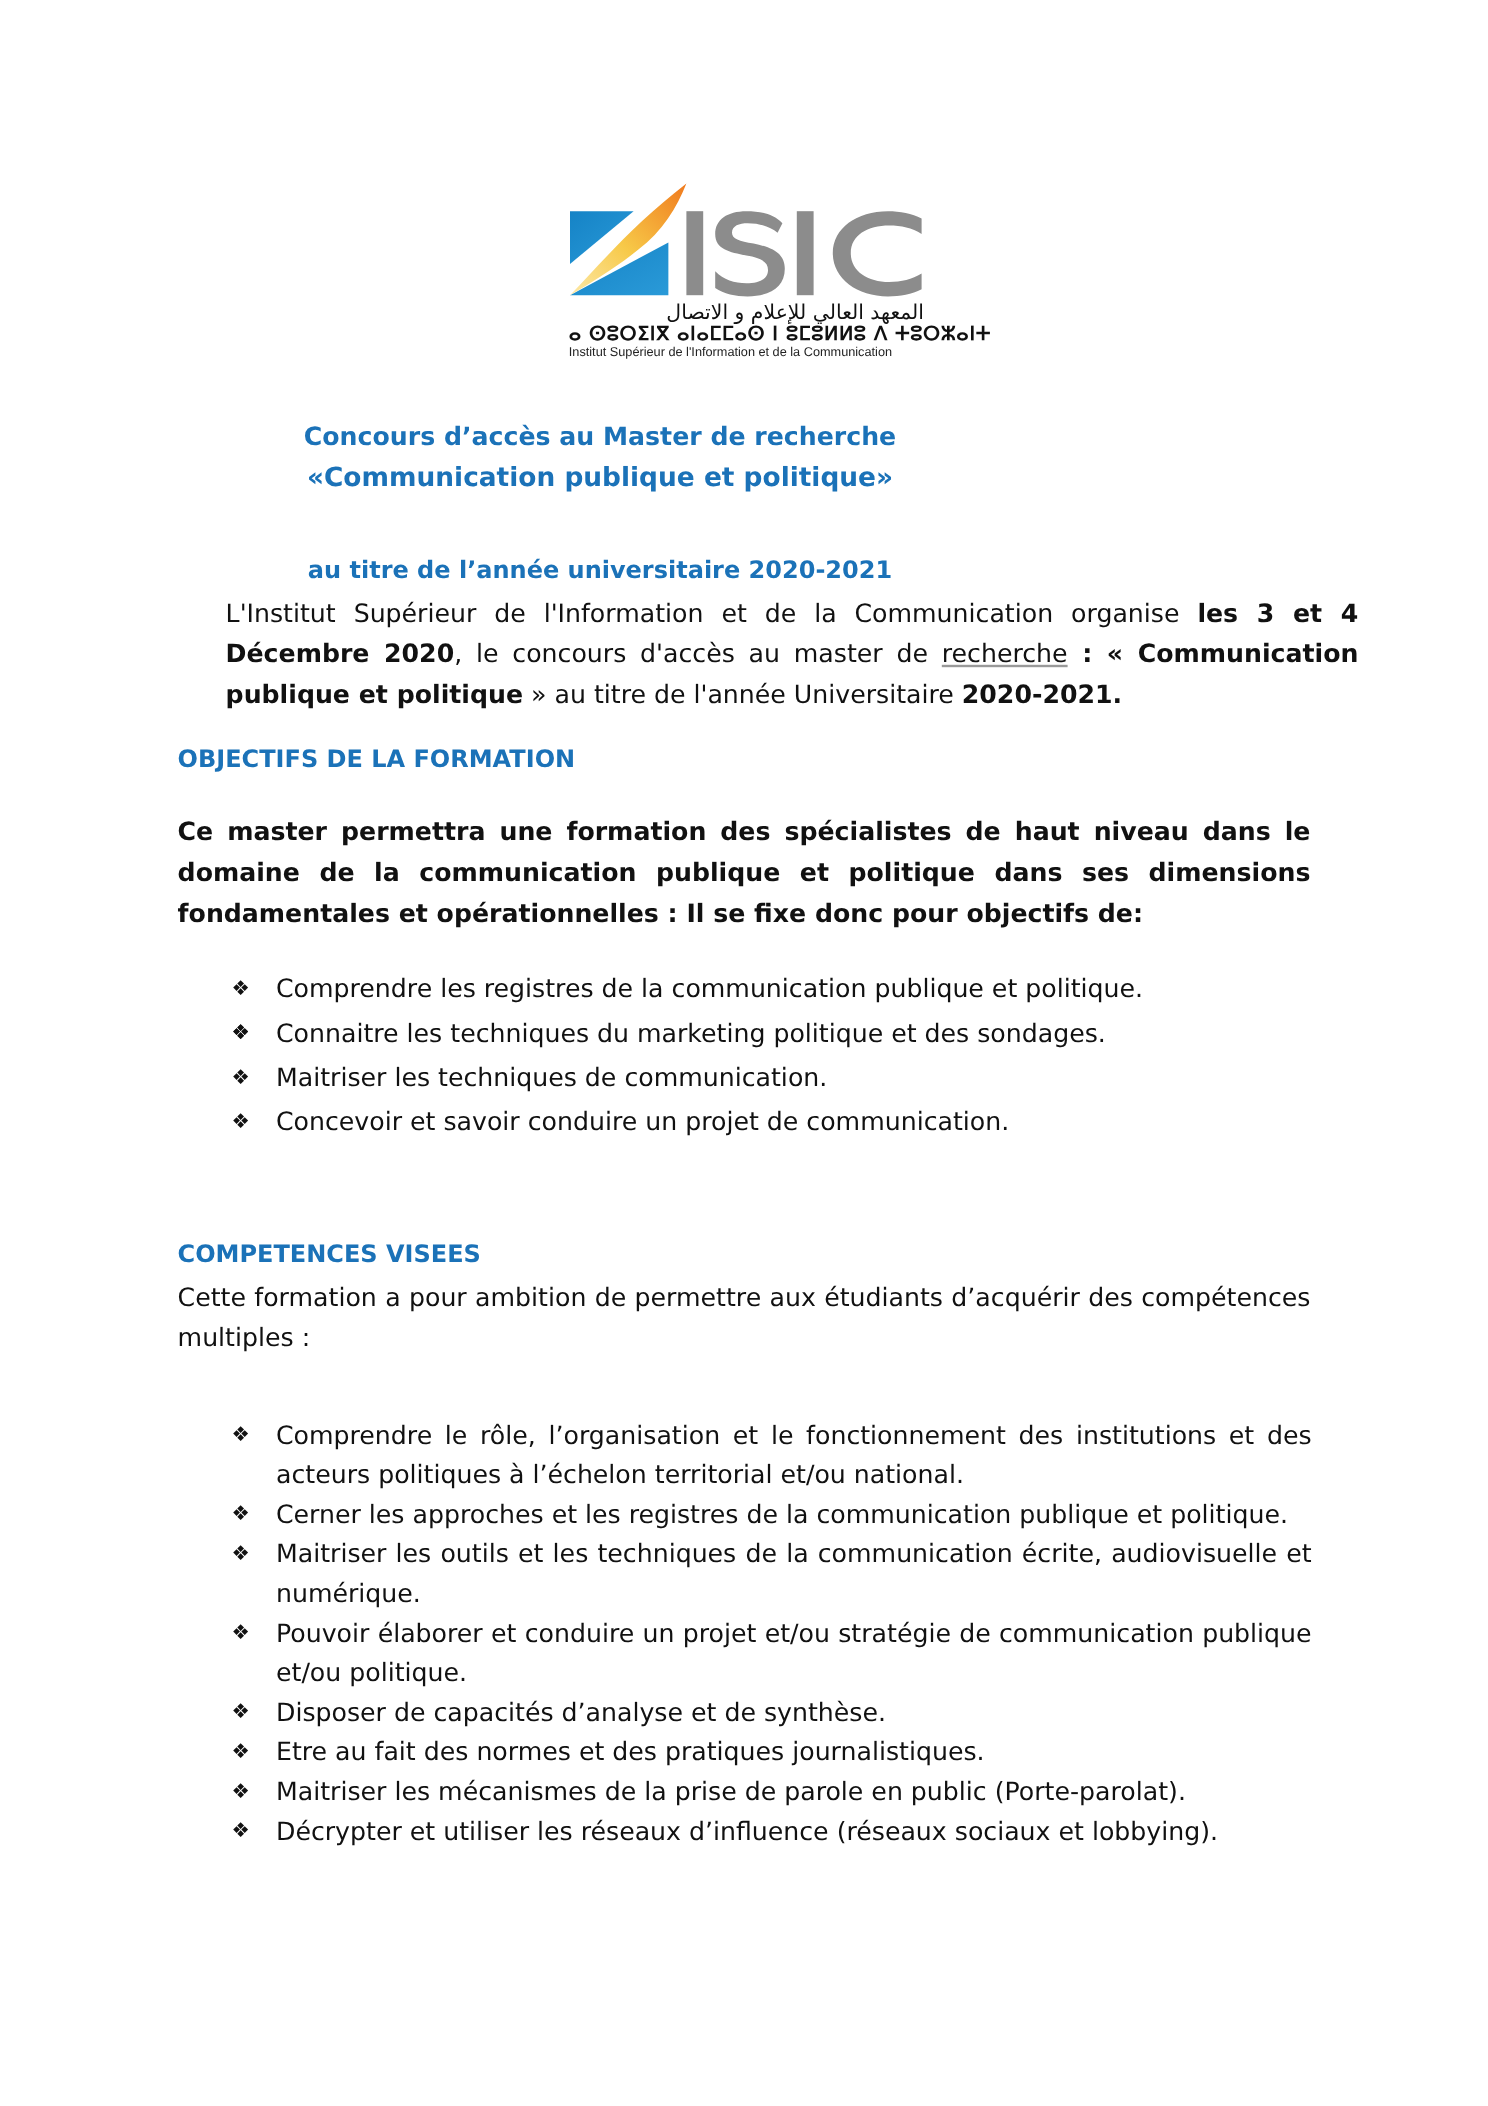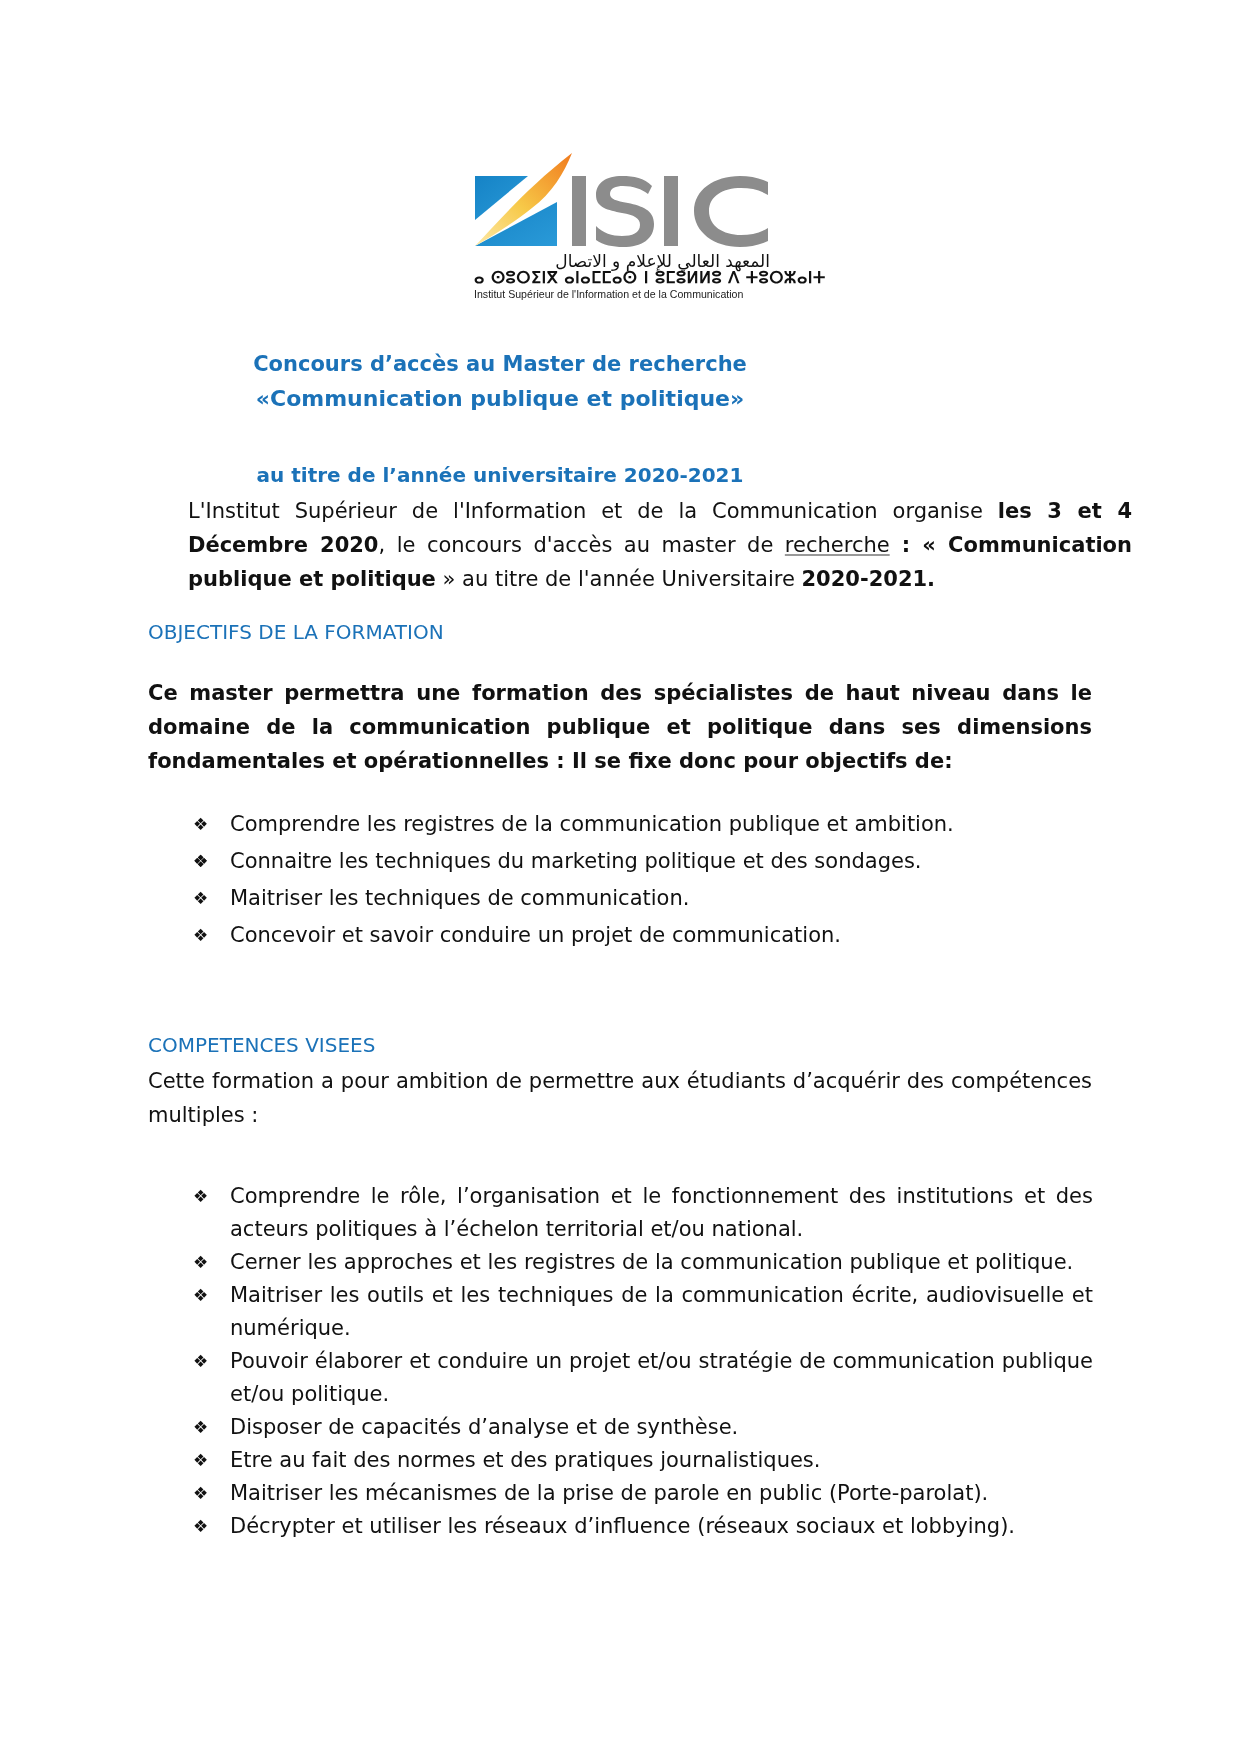--- a/index.html
+++ b/index.html
@@ -22,21 +22,21 @@
   .t3 { top: 430px; font-size: 20px; margin-top: 33px; }
 
   .para { position: absolute; left: 148px; width: 944px; font-family: "DejaVu Sans", sans-serif;
           font-size: 21px; line-height: 34px; text-align: justify; color: #111; }
   .para b { font-weight: bold; }
   .underline { text-decoration: underline; text-decoration-color: #999; }
   .p-intro { top: 494px; margin-left: 40px; }
   .p-obj { top: 676px; font-weight: bold; }
   .p-comp { top: 1048px; margin-top: 16px; }
 
-  .heading { position: absolute; left: 148px; color: #1b72b8; font-weight: normal; font-size: 20px;
+  .heading { position: absolute; left: 148px; color: #1b72b8; font-weight: bold; font-size: 20px;
              font-family: "DejaVu Sans", sans-serif; }
   .h-obj { top: 620px; }
   .h-comp { top: 1033px; }
 
   .blist { position: absolute; left: 193px; width: 900px; margin: 0; padding: 0; list-style: none;
            font-family: "DejaVu Sans", sans-serif; font-size: 21px; color: #111; }
   .blist li { position: relative; padding-left: 37px; text-align: justify; }
   .blist .bullet { position: absolute; left: 0; top: 0; font-size: 17px; }
   .l-obj { top: 806px; }
   .l-obj li { line-height: 37px; }
@@ -78,21 +78,21 @@
 <div class="title t2">«Communication publique et politique»</div>
 <div class="title t3">au titre de l’année universitaire 2020-2021</div>
 
 <div class="para p-intro">
   <span>L'Institut Supérieur de l'Information et de la Communication organise </span><b>les 3 et 4 Décembre 2020</b><span>, le concours d'accès au master de </span><span class="underline">recherche</span><b> : « Communication publique et politique</b><span> » au titre de l'année Universitaire </span><b>2020-2021.</b>
 </div>
 
 <div class="heading h-obj">OBJECTIFS DE LA FORMATION</div>
 <div class="para p-obj">Ce master permettra une formation des spécialistes de haut niveau dans le domaine de la communication publique et politique dans ses dimensions fondamentales et opérationnelles : Il se fixe donc pour objectifs de:</div>
 <ul class="blist l-obj">
-  <li><span class="bullet">❖</span><span>Comprendre les registres de la communication publique et ambition.</span></li>
+  <li><span class="bullet">❖</span><span>Comprendre les registres de la communication publique et politique.</span></li>
   <li><span class="bullet">❖</span></li>
   <li><span class="bullet">❖</span><span>Connaitre les techniques du marketing politique et des sondages.</span></li>
   <li><span class="bullet">❖</span><span>Maitriser les techniques de communication.</span></li>
   <li><span class="bullet">❖</span><span>Concevoir et savoir conduire un projet de communication.</span></li>
 </ul>
 
 <div class="heading h-comp">COMPETENCES VISEES</div>
 <div class="para p-comp">Cette formation a pour ambition de permettre aux étudiants d’acquérir des compétences multiples :</div>
 <ul class="blist l-comp">
   <li><span class="bullet">❖</span><span>Comprendre le rôle, l’organisation et le fonctionnement des institutions et des acteurs politiques à l’échelon territorial et/ou national.</span></li>

